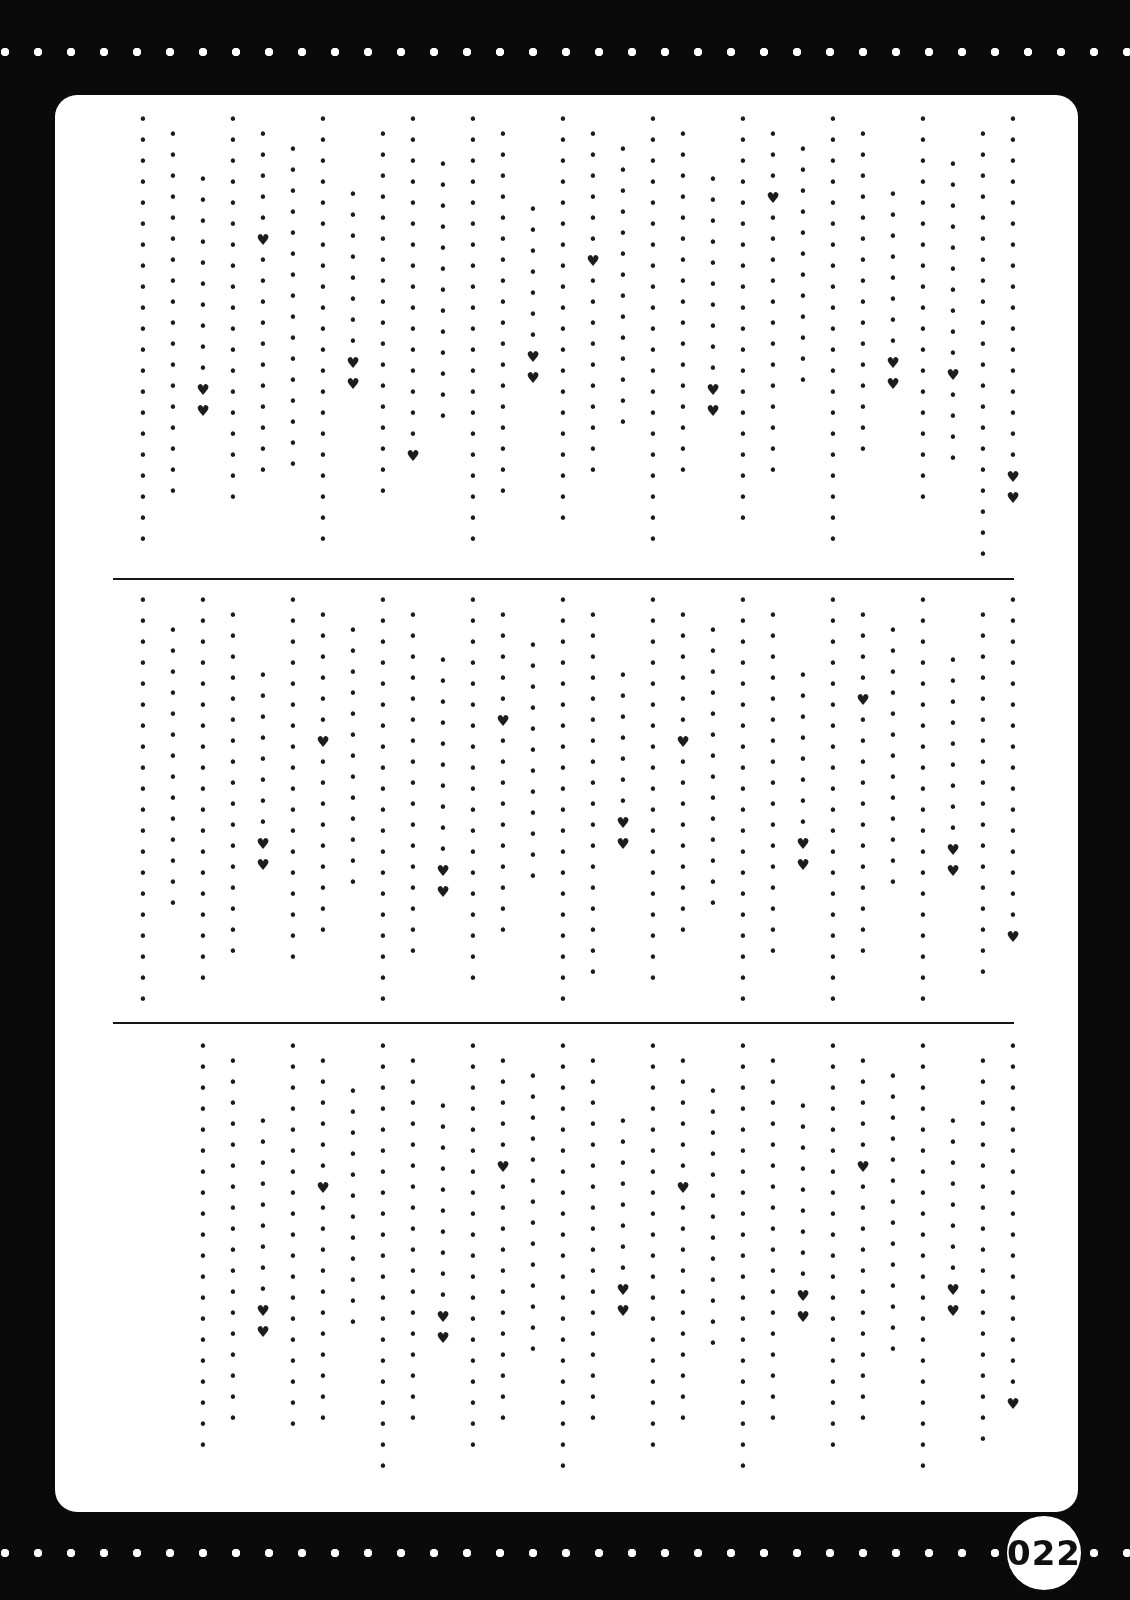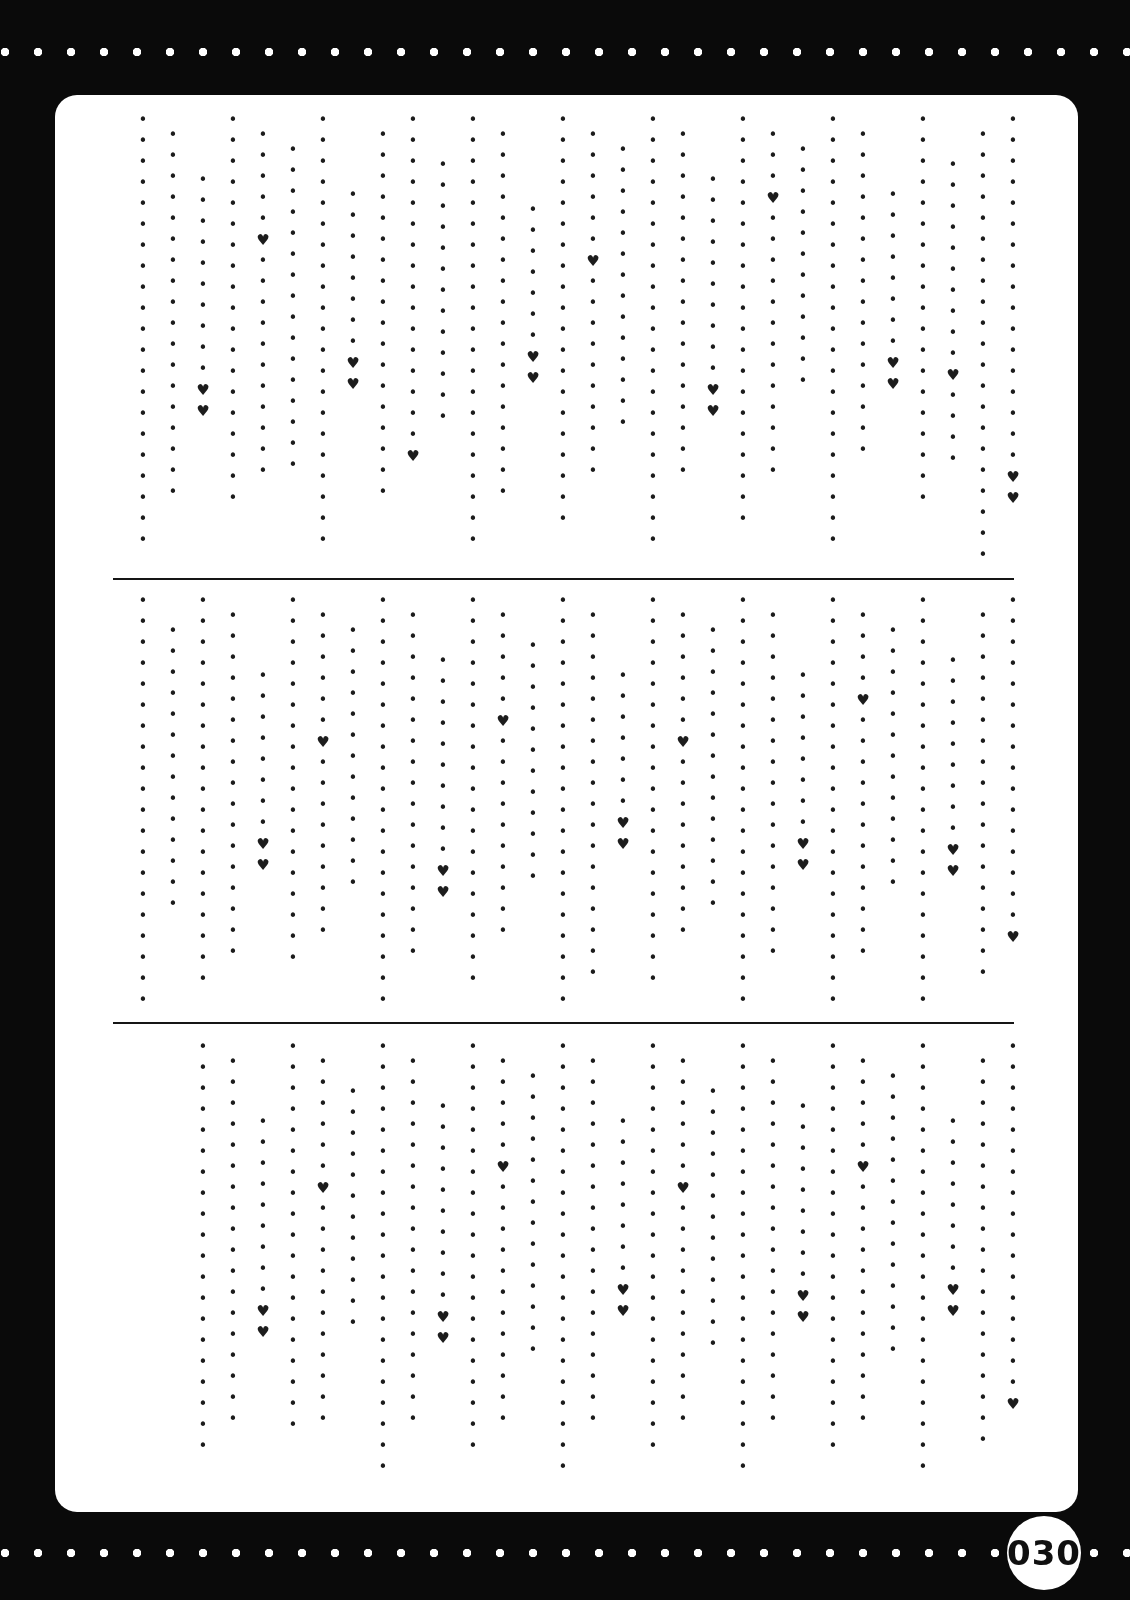--- a/index.html
+++ b/index.html
@@ -143,14 +143,14 @@
       <div class="vcol" style="padding-top: 45px;">••••••••••••</div>
       <div class="vcol" style="padding-top: 15px;">••••••♥•••••••••••</div>
       <div class="vcol" style="padding-top: 0px;">•••••••••••••••••••</div>
       <div class="vcol" style="padding-top: 75px;">•••••••••♥♥</div>
       <div class="vcol" style="padding-top: 15px;">••••••••••••••••••</div>
       <div class="vcol" style="padding-top: 0px;">••••••••••••••••••••</div>
     </div>
 </div>
 
 <div class="page-number">
-  <span>030</span>
+  <span>022</span>
 </div>
 
 </body></html>

